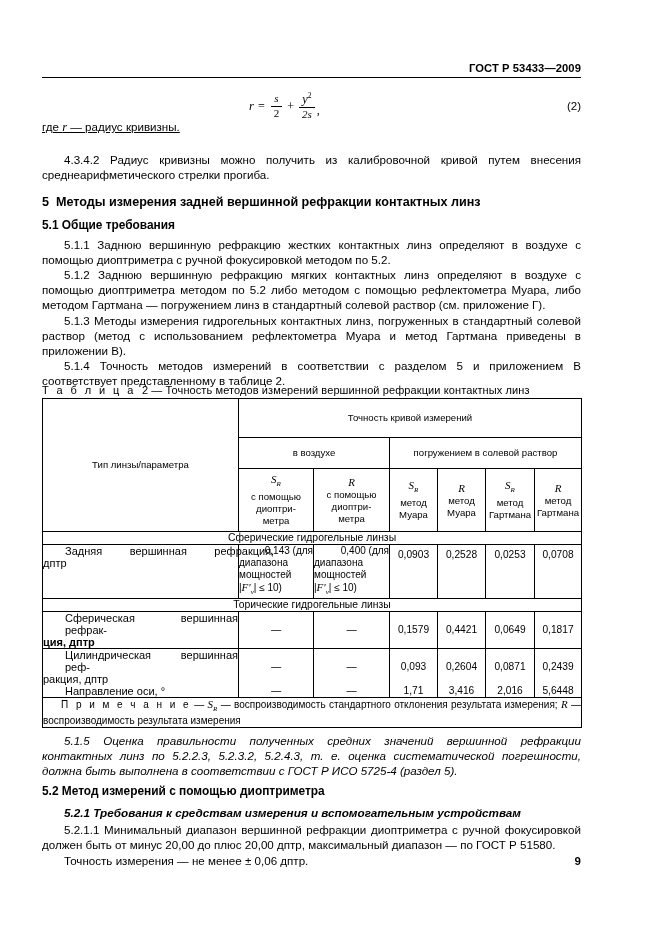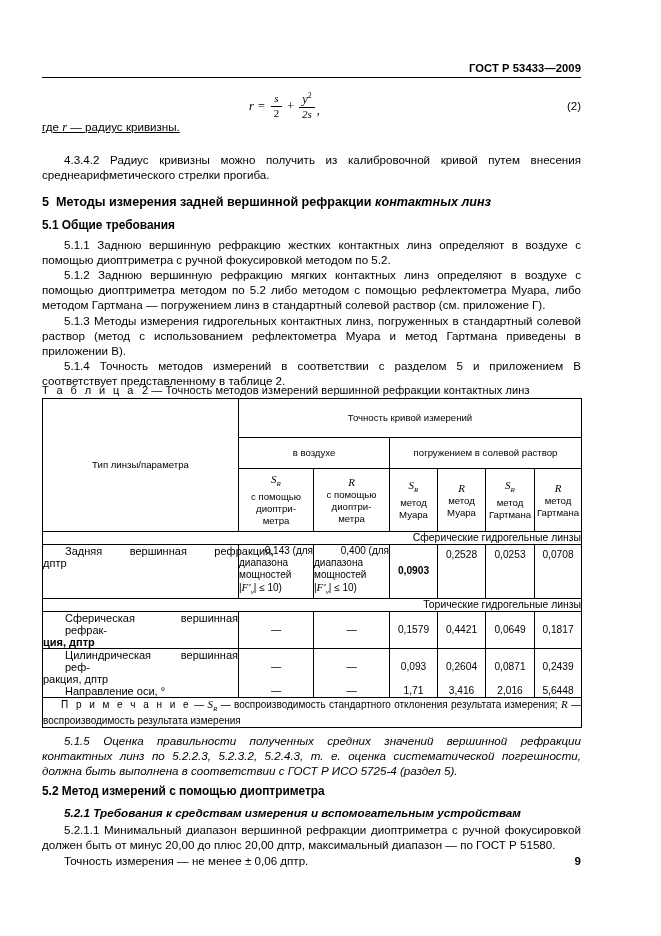--- a/index.html
+++ b/index.html
@@ -104,21 +104,21 @@
   }
   p.ind { text-indent: 22px; }
   .blk { position: absolute; left: 0; width: 539px; }
 
   .h1 {
     margin: 0;
     font-size: 12.6px;
     font-weight: bold;
     line-height: 16px;
   }
-  .h1 .it { font-style: italic; }
+  .h1 .it { }
   .h2 {
     margin: 0;
     font-size: 11.9px;
     font-weight: bold;
     line-height: 15px;
   }
   .h3 {
     margin: 0;
     font-size: 11.7px;
     font-weight: bold;
@@ -175,21 +175,21 @@
     text-align: center;
     font-size: 10.2px;
   }
   .valcell {
     padding: 4px 5px;
     font-size: 10px;
     line-height: 12.4px;
     text-align: justify;
   }
   .dash { text-align: center; font-size: 10.2px; }
-  .thick-top { border-top: 1.6px solid #000 !important; text-align: right; }
+  .thick-top { border-top: 1.6px solid #000 !important; }
   .note {
     padding: 5px 8px 7px 8px;
     font-size: 10px;
     line-height: 12.6px;
     text-align: justify;
   }
   .note .spaced { letter-spacing: 2.2px; }
   .sym {
     font-family: "Liberation Serif", serif;
     font-style: italic;
@@ -346,21 +346,21 @@
             <span style="display:block;">диапазона</span>
             <span style="display:block;">мощностей</span>
             <span style="display:block;"><span>|</span><span class="sym"><span>F</span><span>'</span><sub>v</sub></span><span>| ≤ 10)</span></span>
           </td>
           <td class="valcell" style="vertical-align:top;">
             <span style="display:block;text-align:right;">0,400 (для</span>
             <span style="display:block;">диапазона</span>
             <span style="display:block;">мощностей</span>
             <span style="display:block;"><span>|</span><span class="sym"><span>F</span><span>'</span><sub>v</sub></span><span>| ≤ 10)</span></span>
           </td>
-          <td class="numcell" style="vertical-align:top;padding-top:20px;font-weight:bold;">0,0903</td>
+          <td class="numcell" style="vertical-align:top;padding-top:4px;">0,0903</td>
           <td class="numcell" style="vertical-align:top;padding-top:4px;">0,2528</td>
           <td class="numcell" style="vertical-align:top;padding-top:4px;">0,0253</td>
           <td class="numcell" style="vertical-align:top;padding-top:4px;">0,0708</td>
         </tr>
 
         <tr>
           <td colspan="7" class="subcat thick-top">Торические гидрогельные линзы</td>
         </tr>
 
         <tr>

